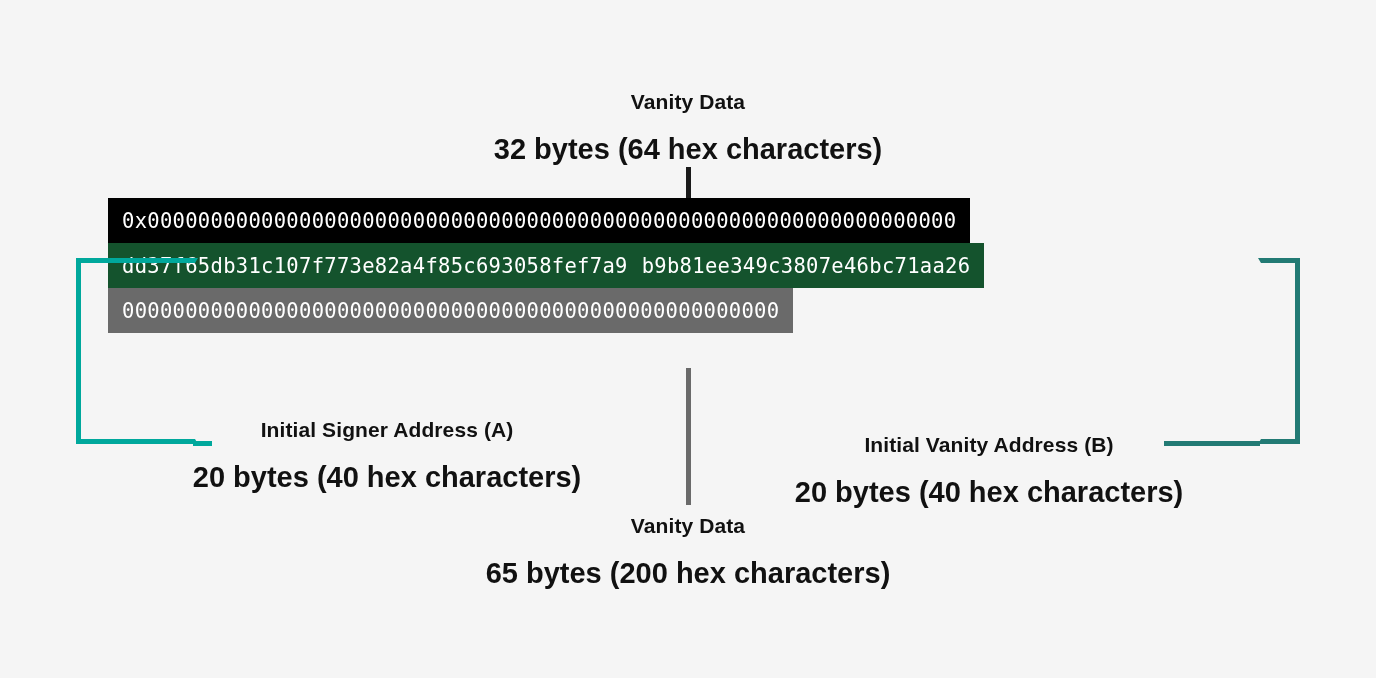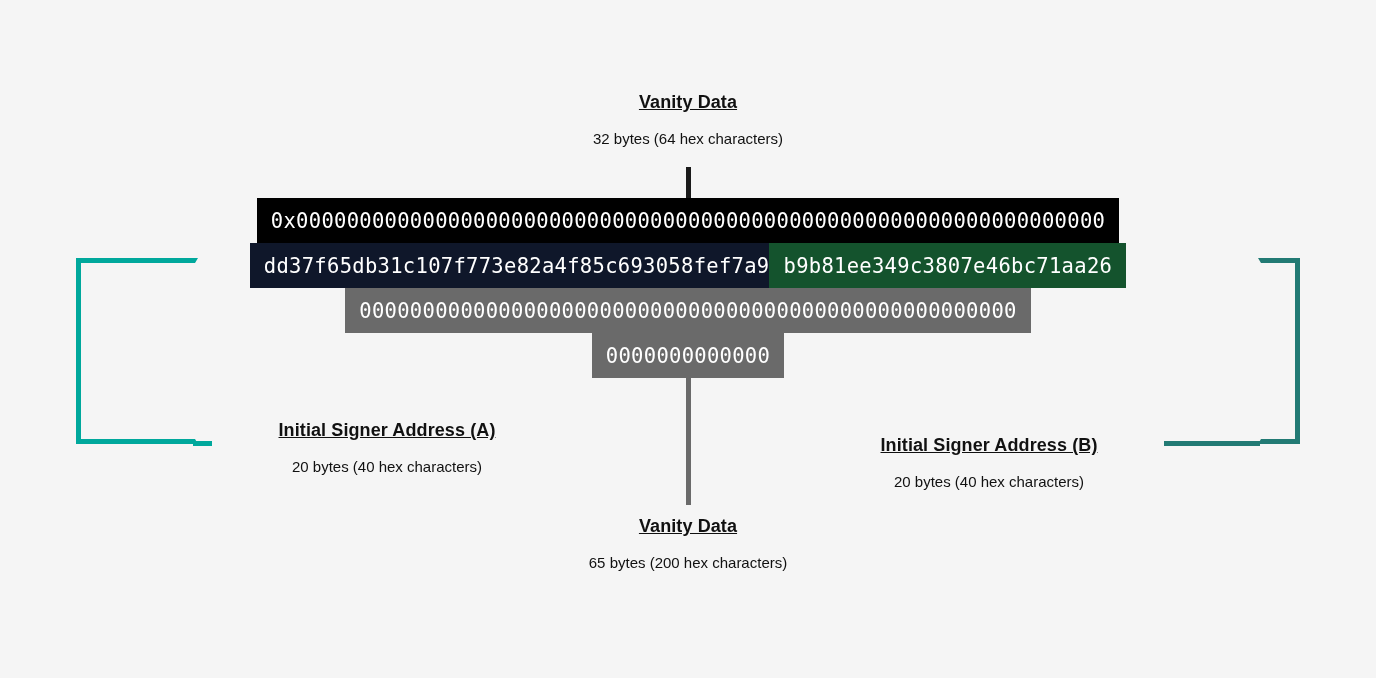--- a/index.html
+++ b/index.html
@@ -22,33 +22,32 @@
   }
 
   
   .label-group {
     position: absolute;
     text-align: center;
     color: #111111;
     user-select: none;
   }
   .label-title {
-    font-size: 18px;
+    font-size: 21px;
     font-weight: bold;
     line-height: 28px;
     letter-spacing: 0.1px;
     white-space: nowrap;
-    text-decoration: underline;
   }
   .label-sub {
-    font-size: 15px;
-    font-weight: normal;
+    font-size: 29px;
+    font-weight: bold;
     line-height: 30px;
     white-space: nowrap;
-    margin-top: 8px;
+    margin-top: 18px;
   }
 
   #top-label   { left: 388px; top: 88px;  width: 600px; }
   #bottom-label{ left: 388px; top: 512px; width: 600px; }
   #label-a     { left: 152px; top: 416px; width: 470px; }
   #label-b     { left: 754px; top: 431px; width: 470px; }
 
   
   .connector {
     position: absolute;
@@ -77,33 +76,32 @@
   }
   .hex-row {
     display: flex;
     height: 45px;
     align-items: center;
     font-family: "DejaVu Sans Mono", monospace;
     font-size: 20.5px;
     letter-spacing: 0.3px;
     color: #ffffff;
     white-space: pre;
-    justify-content: center;
   }
   .seg {
     height: 45px;
     display: flex;
     align-items: center;
     box-sizing: border-box;
   }
   .seg-pad-left { padding-left: 14px; }
   .seg-pad-right { padding-right: 14px; }
 
   .bg-black { background: #000000; }
-  .bg-teal  { background: #0f172a; }
+  .bg-teal  { background: #14532d; }
   .bg-teal-dark { background: #14532d; }
   .bg-gray  { background: #6a6a6a; }
 
   
   .bracket {
     position: absolute;
     border-style: solid;
     border-color: transparent;
     box-sizing: border-box;
   }
@@ -167,39 +165,36 @@
     <div class="hex-row">
       <span class="seg bg-teal seg-pad-left">dd37f65db31c107f773e82a4f85c693058fef7a9</span>
       <span class="seg bg-teal-dark seg-pad-left seg-pad-right">b9b81ee349c3807e46bc71aa26</span>
     </div>
 
     <div class="hex-row">
       <span class="seg bg-gray seg-pad-left seg-pad-right">0000000000000000000000000000000000000000000000000000</span>
     </div>
 
 
-    <div class="hex-row">
-      <span class="seg bg-gray seg-pad-left seg-pad-right">0000000000000</span>
-    </div>
 
   </div>
 
   <div class="bracket" id="bracket-a"></div>
   <div id="bracket-a-tail"></div>
 
   <div class="bracket" id="bracket-b"></div>
   <div id="bracket-b-tail"></div>
 
   <div class="label-group" id="label-a">
     <div class="label-title">Initial Signer Address (A)</div>
     <div class="label-sub">20 bytes (40 hex characters)</div>
   </div>
 
   <div class="label-group" id="label-b">
-    <div class="label-title">Initial Signer Address (B)</div>
+    <div class="label-title">Initial Vanity Address (B)</div>
     <div class="label-sub">20 bytes (40 hex characters)</div>
   </div>
 
   <div class="label-group" id="bottom-label">
     <div class="label-title">Vanity Data</div>
     <div class="label-sub">65 bytes (200 hex characters)</div>
   </div>
 
 </div>
 

